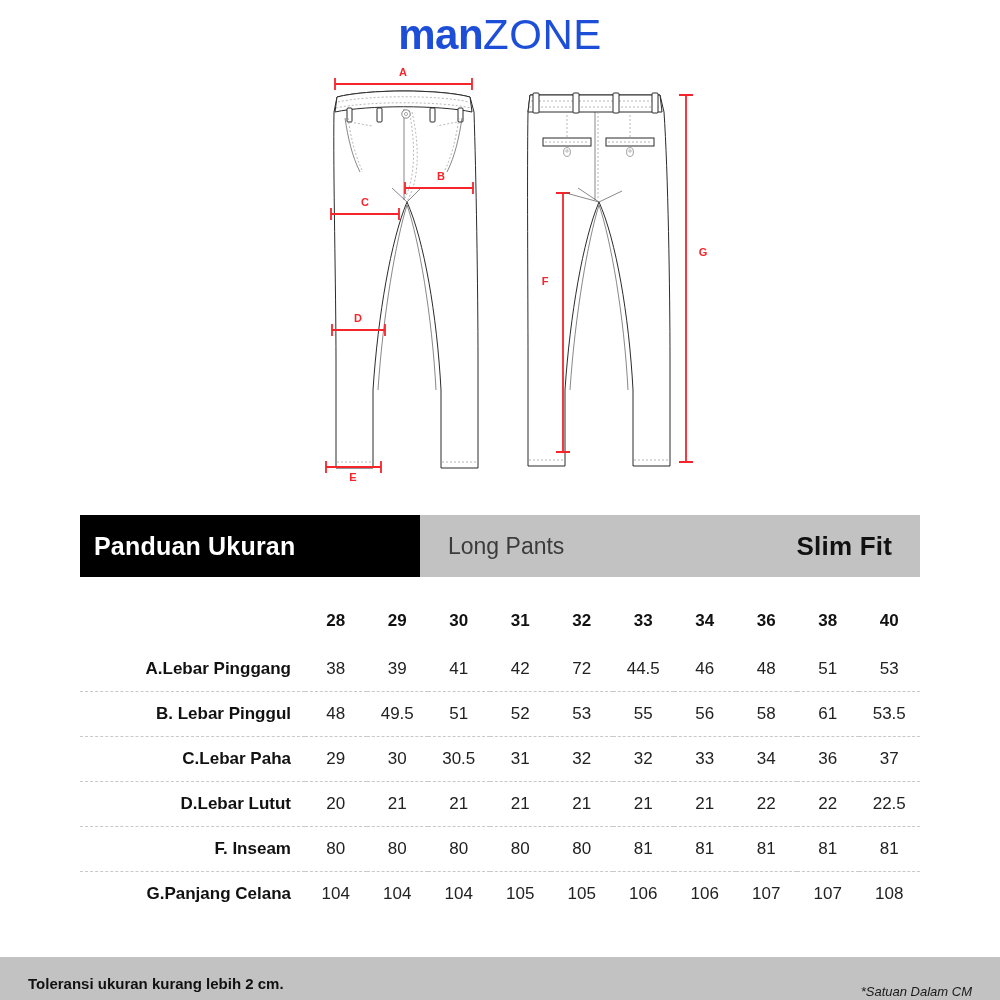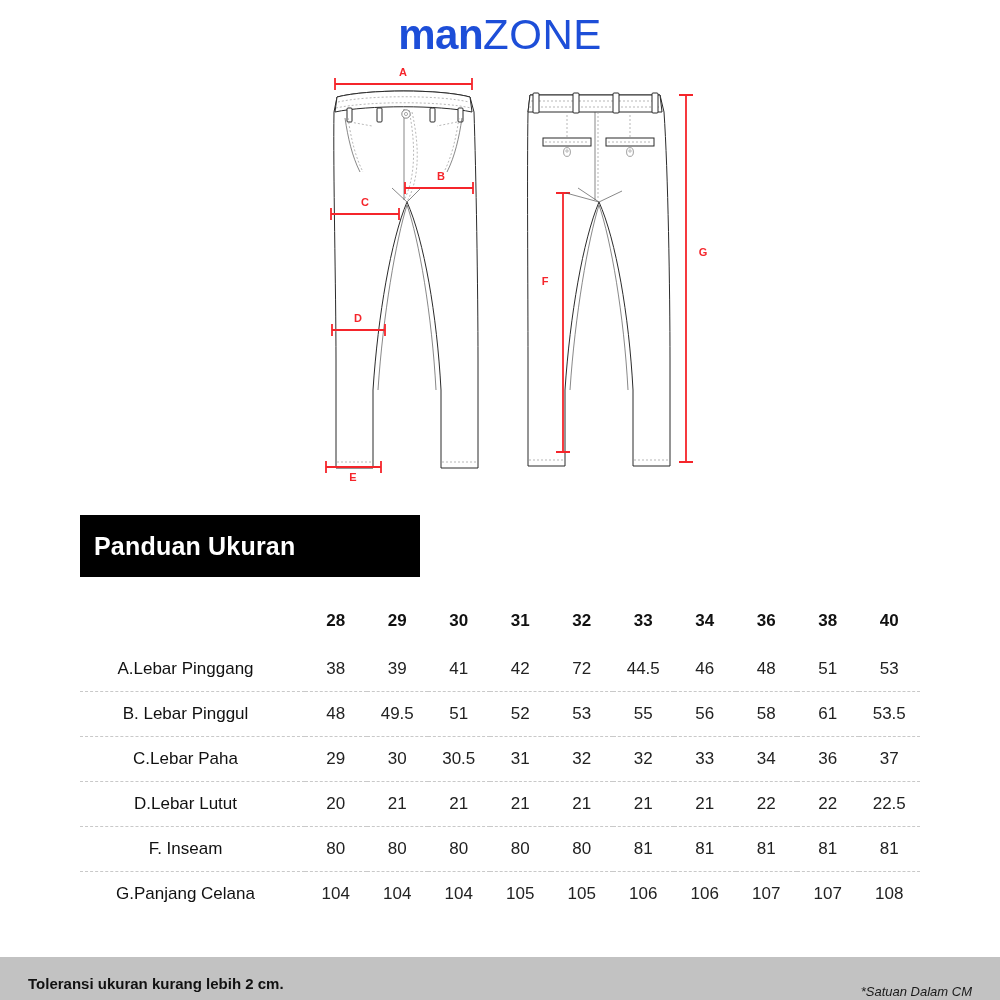--- a/index.html
+++ b/index.html
@@ -110,23 +110,23 @@
     font-weight: 700;
     color: #111111;
     text-align: center;
     padding: 6px 0 16px 0;
     border: none;
   }
   table.size-table th.corner { border: none; }
 
   table.size-table td.row-label {
     font-size: 17px;
-    font-weight: 400;
+    font-weight: 700;
     color: #111111;
-    text-align: center;
+    text-align: right;
     padding: 12px 14px 12px 0;
     white-space: nowrap;
     border-bottom: 1px dashed #c9c9c9;
   }
   table.size-table td.val {
     font-size: 17px;
     font-weight: 400;
     color: #222222;
     text-align: center;
     padding: 12px 0;
@@ -309,20 +309,24 @@
     <path class="red" d="M 686,35 L 686,402 M 679,35 L 693,35 M 679,402 L 693,402"></path>
     <text class="redtxt" x="703" y="196" text-anchor="middle">G</text>
   </g>
 
   <path class="ln2" d="M 566,133 L 599,142"></path>
 </svg>
 </div>
 
 <div class="title-bar">
   <div class="title-black">Panduan Ukuran</div>
+  <div class="title-gray">
+    <span class="title-sub">Long Pants</span>
+    <span class="title-fit">Slim Fit</span>
+  </div>
 </div>
 
 <div class="table-wrap">
   <table class="size-table">
     <colgroup>
       <col class="labelcol">
       <col class="sizecol">
         <col class="sizecol">
         <col class="sizecol">
         <col class="sizecol">

